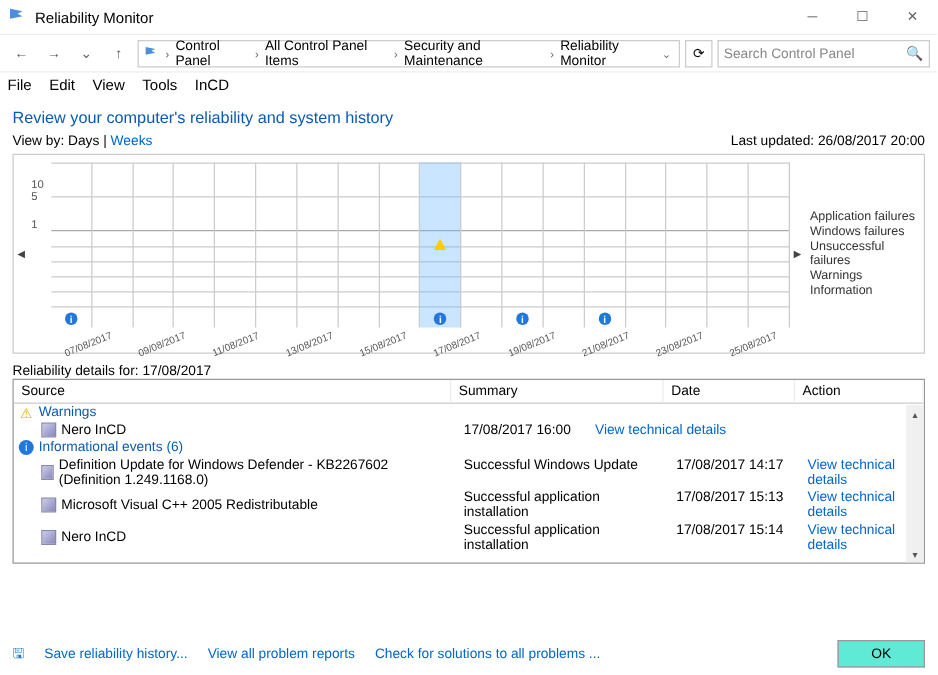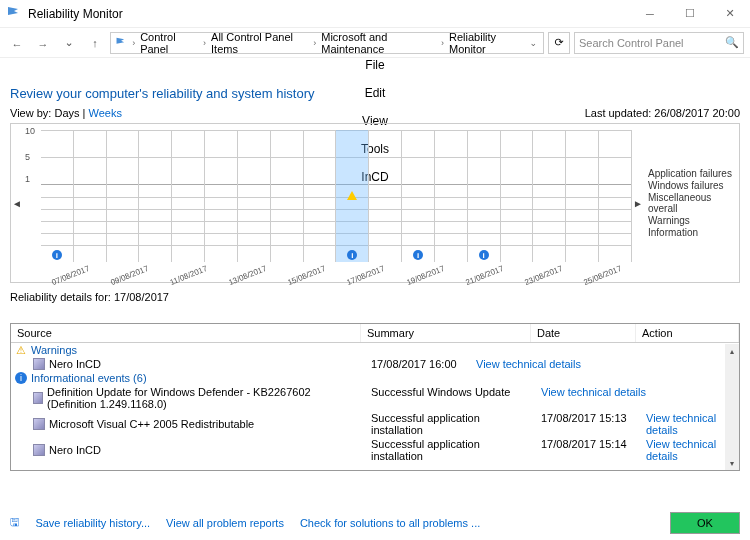--- a/index.html
+++ b/index.html
@@ -18,21 +18,21 @@
 .addr .flag { width: 14px; height: 14px; }
 .addr .chev { color: #666; font-size: 9px; margin: 0 2px; }
 .addr a { color: #000; text-decoration: none; }
 .addr-drop { margin-left: auto; display: flex; gap: 2px; }
 .refresh { width: 22px; height: 22px; display:flex; align-items:center; justify-content:center; border:1px solid #ccc; }
 .search { width: 170px; height: 22px; border: 1px solid #ccc; display: flex; align-items: center; padding: 0 4px; color: #888; }
 .search input { border: none; outline: none; flex: 1; font-size: 11px; }
 .search input::placeholder { color: #888; }
 
 
-.menubar { height: 20px; display: flex; align-items: center; padding: 0 6px; gap: 14px; font-size: 12px; flex-direction: column; }
+.menubar { height: 20px; display: flex; align-items: center; padding: 0 6px; gap: 14px; font-size: 12px; }
 
 
 .content { padding: 8px 10px; }
 h2 { color: #0a5bb0; font-size: 13px; font-weight: normal; margin-bottom: 6px; }
 .desc { font-size: 11px; color: #333; line-height: 1.3; margin-bottom: 8px; }
 .viewrow { display: flex; justify-content: space-between; font-size: 11px; margin-bottom: 4px; }
 .viewrow a { color: #0066cc; text-decoration: none; }
 
 
 .chartwrap { border: 1px solid #ccc; display: flex; position: relative; height: 160px; }
@@ -47,40 +47,40 @@
 .col { flex: 1; border-right: 1px solid #ccc; position: relative; }
 .col.sel { background: rgba(100,180,255,0.35); }
 .col .info-dot { position:absolute; bottom:2px; left:50%; transform:translateX(-50%); width:10px; height:10px; background:#2277dd; border-radius:50%; display:flex; align-items:center; justify-content:center; color:#fff; font-size:8px; font-weight:bold;}
 .col .warn-dot { position:absolute; bottom:62px; left:50%; transform:translateX(-50%); width:0; height:0; border-left:5px solid transparent; border-right:5px solid transparent; border-bottom:9px solid #ffcc00; }
 .dates { position: absolute; left: 18px; right: 0; bottom: 2px; display: flex; }
 .dates span { flex: 1; font-size: 8px; text-align: center; transform: rotate(-22deg); color: #555; }
 .legend { width: 95px; font-size: 10px; padding: 2px 4px; display: flex; flex-direction: column; justify-content: center; gap: 1px; color: #333; }
 
 
 .details-title { margin-top: 8px; font-size: 11px; }
-.detailswrap { border: 1px solid #999; margin-top: 20px; height: 148px; overflow: hidden; position: relative; }
+.detailswrap { border: 1px solid #999; margin-top: 0; height: 148px; overflow: hidden; position: relative; }
 .dhdr { display: flex; background: #fff; border-bottom: 1px solid #ccc; font-size: 11px; }
 .dhdr div { padding: 3px 6px; border-right: 1px solid #eee; }
 .c1 { width: 350px; } .c2 { width: 170px; } .c3 { width: 105px; } .c4 { flex: 1; }
 .dbody { height: 125px; overflow: hidden; font-size: 11px; }
 .grp { display: flex; align-items: center; padding: 1px 4px; color: #0a5bb0; }
 .grp .ico { width:12px; height:12px; margin-right:4px; display:inline-flex; align-items:center; justify-content:center; }
 .drow { display: flex; padding: 0 4px; }
 .drow div { padding: 1px 6px; }
 .drow .c1 { display:flex; align-items:center; gap:4px; padding-left:18px; }
 .drow .c4 a { color: #0066cc; text-decoration: none; }
 .appico { width:12px; height:12px; background:linear-gradient(135deg,#cce,#88b); border:1px solid #88a; }
 .sbar { position:absolute; right:0; top:20px; bottom:0; width:14px; background:#f0f0f0; display:flex; flex-direction:column; }
 .sbar .sbtn { height:14px; display:flex; align-items:center; justify-content:center; font-size:8px; color:#555; }
 .sbar .strack { flex:1; }
 
 
 .footer { position:absolute; bottom:6px; left:10px; right:10px; display:flex; align-items:center; gap:16px; font-size:11px; }
 .footer a { color:#0066cc; text-decoration:none;text-align:right; }
-.footer .okbtn { margin-left:auto; width:70px; height:22px; border:1px solid #999; background:#22c55e; text-align:center; line-height:20px; }
+.footer .okbtn { margin-left:auto; width:70px; height:22px; border:1px solid #999; background:#5eead4; text-align:center; line-height:20px; }
 
 svg.flagico path { fill:#4a90d9; }
 </style>
 </head>
 <body>
 
 <div class="titlebar">
   <svg class="flag flagico" viewBox="0 0 16 16">
       <path d="M2 1 L2 15 M2 1 L12 3 L8 5 L12 7 L2 9 Z"></path>
     </svg>
@@ -97,21 +97,21 @@
   <div class="navbtn">↑</div>
   <div class="addr">
     <svg class="flag flagico" viewBox="0 0 16 16">
         <path d="M2 1 L2 15 M2 1 L12 3 L8 5 L12 7 L2 9 Z"></path>
       </svg>
     <span class="chev">›</span>
     <a>Control Panel</a>
     <span class="chev">›</span>
     <a>All Control Panel Items</a>
     <span class="chev">›</span>
-    <a>Microsoft and Maintenance</a>
+    <a>Security and Maintenance</a>
     <span class="chev">›</span>
     <a>Reliability Monitor</a>
     <span class="addr-drop">
         <span class="chev">⌄</span>
       </span>
   </div>
   <div class="refresh">⟳</div>
   <div class="search">
     <input placeholder="Search Control Panel" style="">
     <span>🔍</span>
@@ -133,21 +133,21 @@
       <span>View by:</span>
       <a style="color:#000">Days</a> |
       <a>Weeks</a>
     </span>
     <span>Last updated: 26/08/2017 20:00</span>
   </div>
 
   <div class="chartwrap">
     <div class="chartnav">◄</div>
     <div class="chart">
-      <span class="ylab" style="top:2px">10</span>
+      <span class="ylab" style="top:18px">10</span>
       <span class="ylab" style="top:28px">5</span>
       <span class="ylab" style="top:50px">1</span>
       <div class="gridarea">
         <div class="hline" style="top:0"></div>
           <div class="hline" style="top:50%"></div>
       </div>
       <div class="bottomgrid">
         <div class="row"></div>
           <div class="row"></div>
           <div class="row"></div>
@@ -193,21 +193,21 @@
           <span style="flex: 1.8 1 0%;">19/08/2017</span>
           <span style="flex: 1.8 1 0%;">21/08/2017</span>
           <span style="flex: 1.8 1 0%;">23/08/2017</span>
           <span style="flex: 1.8 1 0%;">25/08/2017</span>
         </div>
     </div>
     <div class="chartnav">►</div>
     <div class="legend">
       <span>Application failures</span>
       <span>Windows failures</span>
-      <span>Miscellaneous overall</span>
+      <span>Unsuccessful failures</span>
       <span>Warnings</span>
       <span>Information</span>
     </div>
   </div>
 
   <div class="details-title">Reliability details for: 17/08/2017</div>
   <div class="detailswrap">
     <div class="dhdr">
       <div class="c1">Source</div>
       <div class="c2">Summary</div>
@@ -230,20 +230,21 @@
       <div class="grp">
         <span class="ico" style="background:#2277dd;color:#fff;border-radius:50%;font-size:9px">i</span>
         <span>Informational events (6)</span>
       </div>
       <div class="drow">
           <div class="c1">
             <span class="appico"></span>
             <span>Definition Update for Windows Defender - KB2267602 (Definition 1.249.1168.0)</span>
           </div>
           <div class="c2">Successful Windows Update</div>
+          <div class="c3">17/08/2017 14:17</div>
           <div class="c4"><a>View technical details</a></div>
         </div>
       <div class="drow">
           <div class="c1">
             <span class="appico"></span>
             <span>Microsoft Visual C++ 2005 Redistributable</span>
           </div>
           <div class="c2">Successful application installation</div>
           <div class="c3">17/08/2017 15:13</div>
           <div class="c4"><a>View technical details</a></div>

